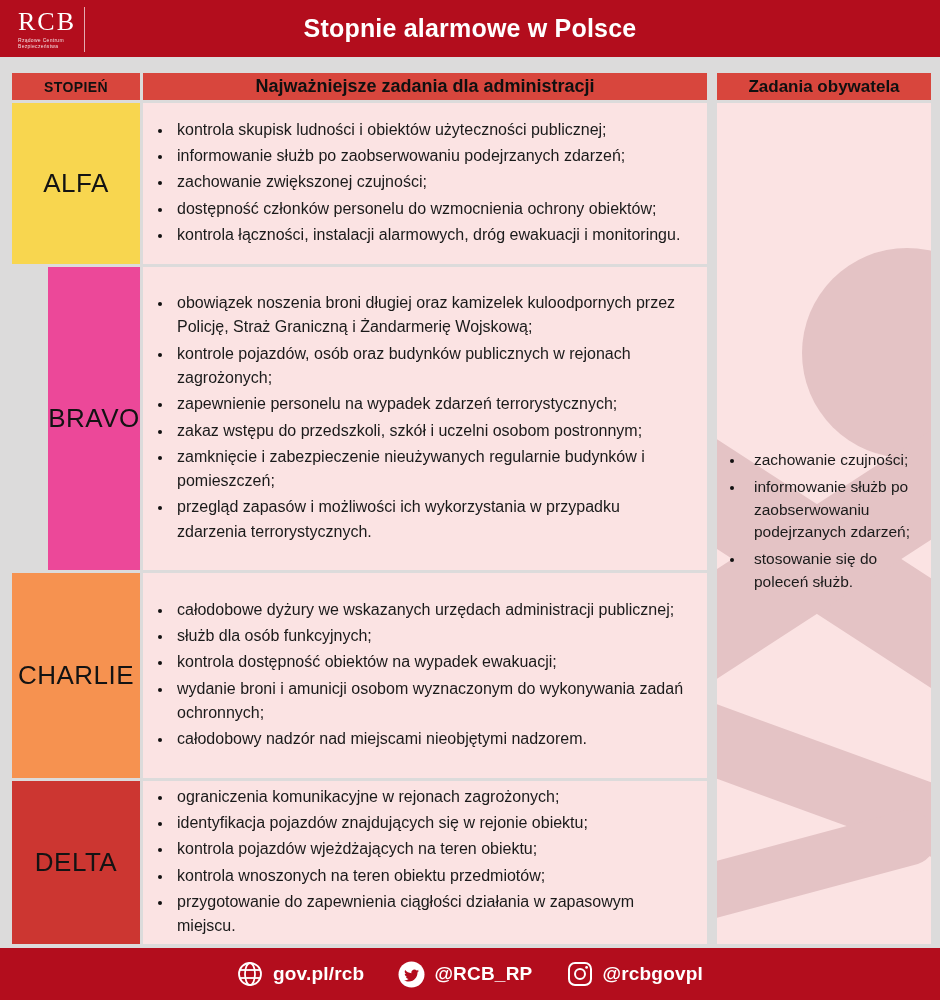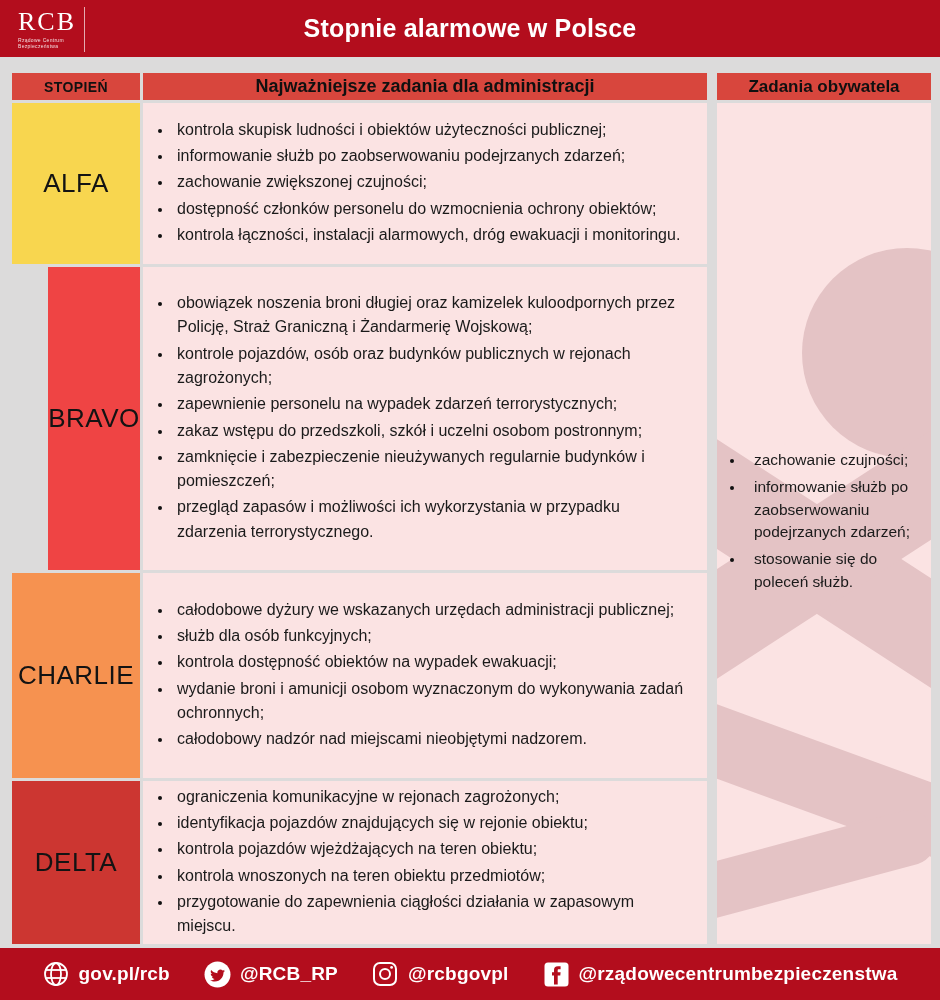--- a/index.html
+++ b/index.html
@@ -132,29 +132,29 @@
   <div class="cell-level" style="background: rgb(248, 214, 79); grid-row: 2;">ALFA</div>
       <div class="cell-tasks" style="grid-row: 2;">
         <ul>
           <li>kontrola skupisk ludności i obiektów użyteczności publicznej;</li>
           <li>informowanie służb po zaobserwowaniu podejrzanych zdarzeń;</li>
           <li>zachowanie zwiększonej czujności;</li>
           <li>dostępność członków personelu do wzmocnienia ochrony obiektów;</li>
           <li>kontrola łączności, instalacji alarmowych, dróg ewakuacji i monitoringu.</li>
         </ul>
       </div>
-      <div class="cell-level" style="background: #ef4444; grid-row: 3; margin-left: 36px;">BRAVO</div>
+      <div class="cell-level" style="background: #ec4899; grid-row: 3; margin-left: 36px;">BRAVO</div>
       <div class="cell-tasks" style="grid-row: 3;">
         <ul>
           <li>obowiązek noszenia broni długiej oraz kamizelek kuloodpornych przez Policję, Straż Graniczną i Żandarmerię Wojskową;</li>
           <li>kontrole pojazdów, osób oraz budynków publicznych w rejonach zagrożonych;</li>
           <li>zapewnienie personelu na wypadek zdarzeń terrorystycznych;</li>
           <li>zakaz wstępu do przedszkoli, szkół i uczelni osobom postronnym;</li>
           <li>zamknięcie i zabezpieczenie nieużywanych regularnie budynków i pomieszczeń;</li>
-          <li>przegląd zapasów i możliwości ich wykorzystania w przypadku zdarzenia terrorystycznego.</li>
+          <li>przegląd zapasów i możliwości ich wykorzystania w przypadku zdarzenia terrorystycznych.</li>
         </ul>
       </div>
       <div class="cell-level" style="background: rgb(246, 146, 80); grid-row: 4;">CHARLIE</div>
       <div class="cell-tasks" style="grid-row: 4;">
         <ul>
           <li>całodobowe dyżury we wskazanych urzędach administracji publicznej;</li>
           <li>służb dla osób funkcyjnych;</li>
           <li>kontrola dostępność obiektów na wypadek ewakuacji;</li>
           <li>wydanie broni i amunicji osobom wyznaczonym do wykonywania zadań ochronnych;</li>
           <li>całodobowy nadzór nad miejscami nieobjętymi nadzorem.</li>
@@ -197,22 +197,13 @@
   <div class="social-item">
     <span class="icon-wrap">
       <svg width="26" height="26" viewBox="0 0 26 26" fill="none" stroke="#ffffff" stroke-width="2">
         <rect x="2" y="2" width="22" height="22" rx="6"></rect>
         <circle cx="13" cy="13" r="5"></circle>
         <circle cx="19.6" cy="6.4" r="1.4" fill="#ffffff" stroke="none"></circle>
       </svg>
     </span>
     <span class="label">@rcbgovpl</span>
   </div>
-  <div class="social-item">
-    <span class="icon-wrap">
-      <svg width="25" height="25" viewBox="0 0 25 25">
-        <rect x="0.5" y="0.5" width="24" height="24" rx="3.5" fill="#ffffff"></rect>
-        <path fill="#b30d1d" d="M16.6 13.4h-2.9v9.1h-3.7v-9.1H8v-3.1h2v-2.1c0-2.5 1.1-4 4-4h2.6v3.1h-1.7c-1.1 0-1.2.4-1.2 1.2v1.8h2.9l-.3 3.1z"></path>
-      </svg>
-    </span>
-    <span class="label">@rządowecentrumbezpieczenstwa</span>
-  </div>
 </footer>
 
 </body></html>

